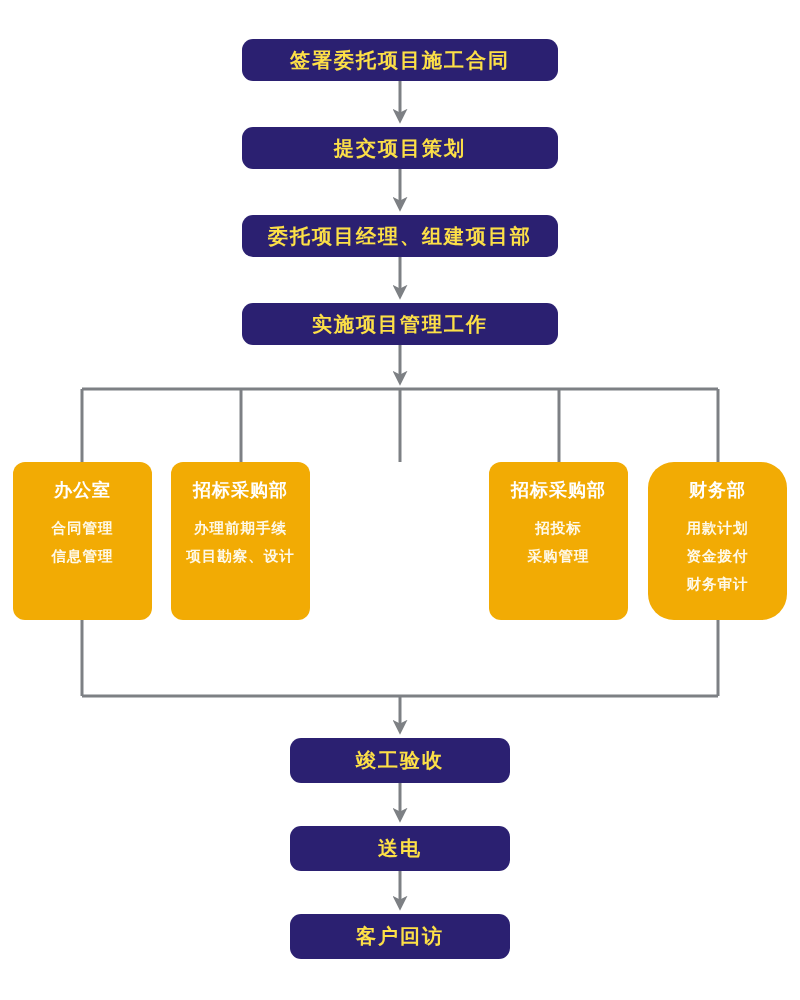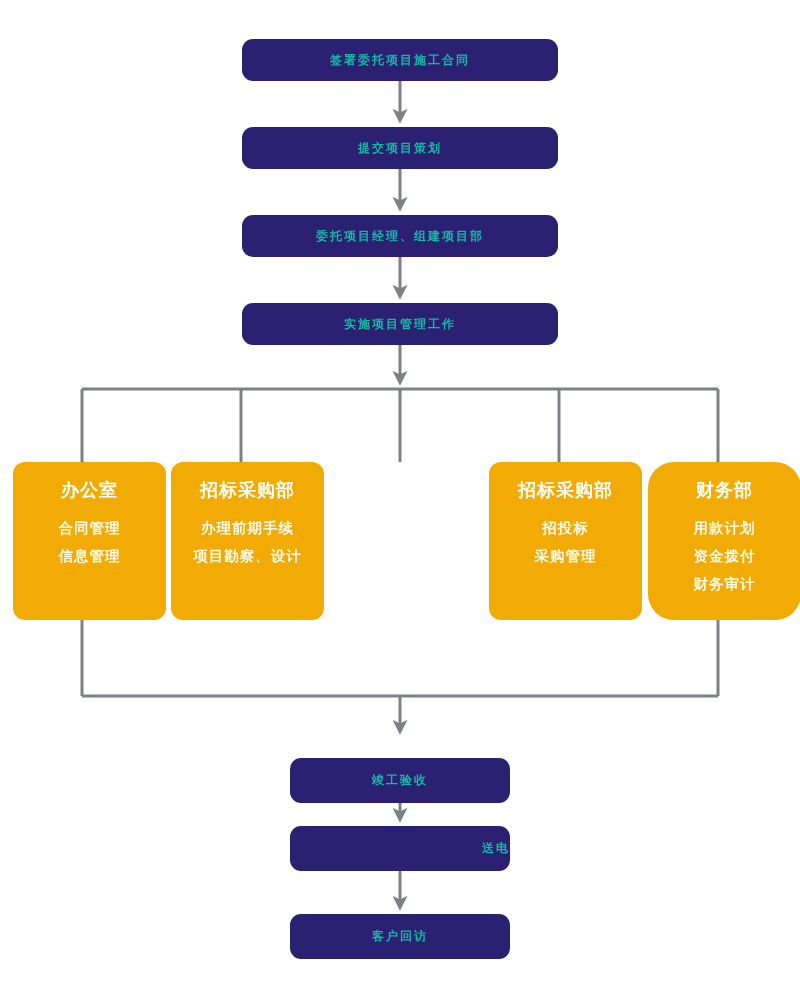--- a/index.html
+++ b/index.html
@@ -9,34 +9,34 @@
     background:#ffffff;
     font-family:"DejaVu Sans","Liberation Sans",sans-serif;
     overflow:hidden;
   }
   .connectors{position:absolute;left:0;top:0;width:800px;height:1000px;}
   .connectors line, .connectors path{stroke:#7d8084;stroke-width:3;fill:none;}
 
   .step-box{
     position:absolute;
     background:#2b2071;
-    color:#14b8a6;
+    color:#fde047;
     border-radius:11px;
     display:flex;align-items:center;justify-content:center;
-    font-size:12px;font-weight:bold;letter-spacing:2px;
+    font-size:20px;font-weight:bold;letter-spacing:2px;
     text-align:center;
   }
   .step-top{left:242px;width:316px;height:42px;}
   .step-bottom{left:290px;width:220px;height:45px;}
   .t1{top:39px;} .t2{top:127px;} .t3{top:215px;} .t4{top:303px;}
-  .b1{top:738px;margin-top:20px;} .b2{top:826px;justify-content:flex-end;} .b3{top:914px;}
+  .b1{top:738px;} .b2{top:826px;} .b3{top:914px;}
 
   .dept-box{
     position:absolute;
-    top:462px;width:153px;height:158px;
+    top:462px;width:139px;height:158px;
     background:#f2ab04;
     border-radius:12px;
     color:#ffffff;
     display:flex;flex-direction:column;align-items:center;
     box-sizing:border-box;
     padding-top:16px;
     text-align:left;
   }
   .d1{left:13px;} .d2{left:171px;} .d3{left:330px;} .d4{left:489px;} .d5{left:648px;border-radius:26px;}
   .dept-title{

